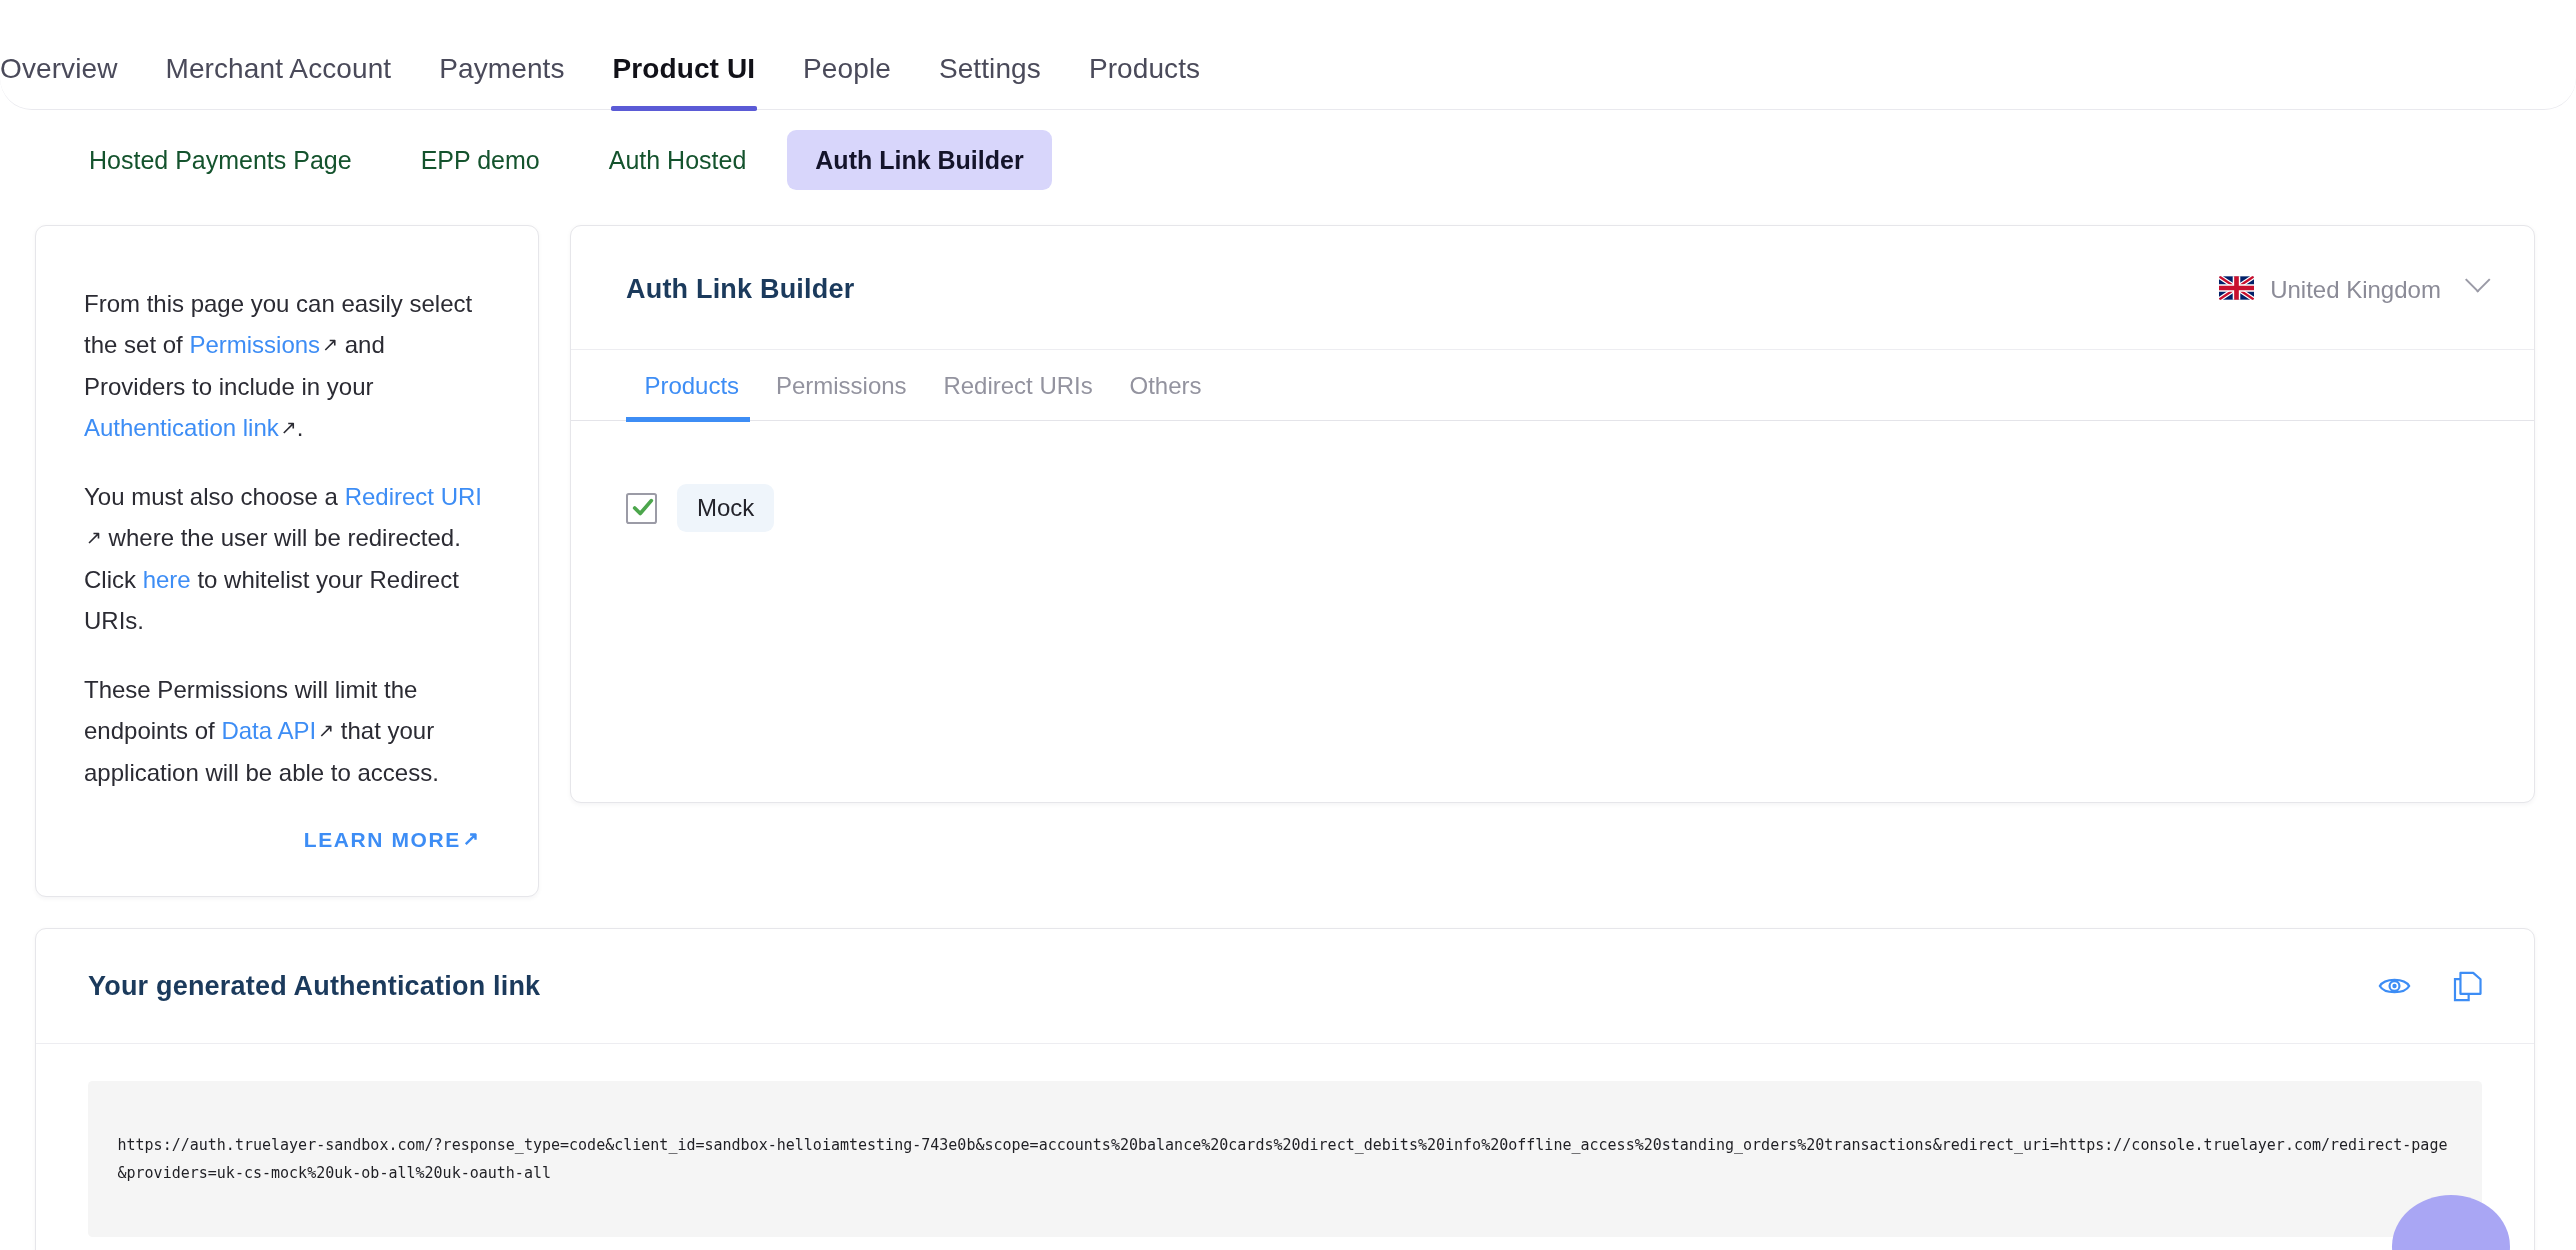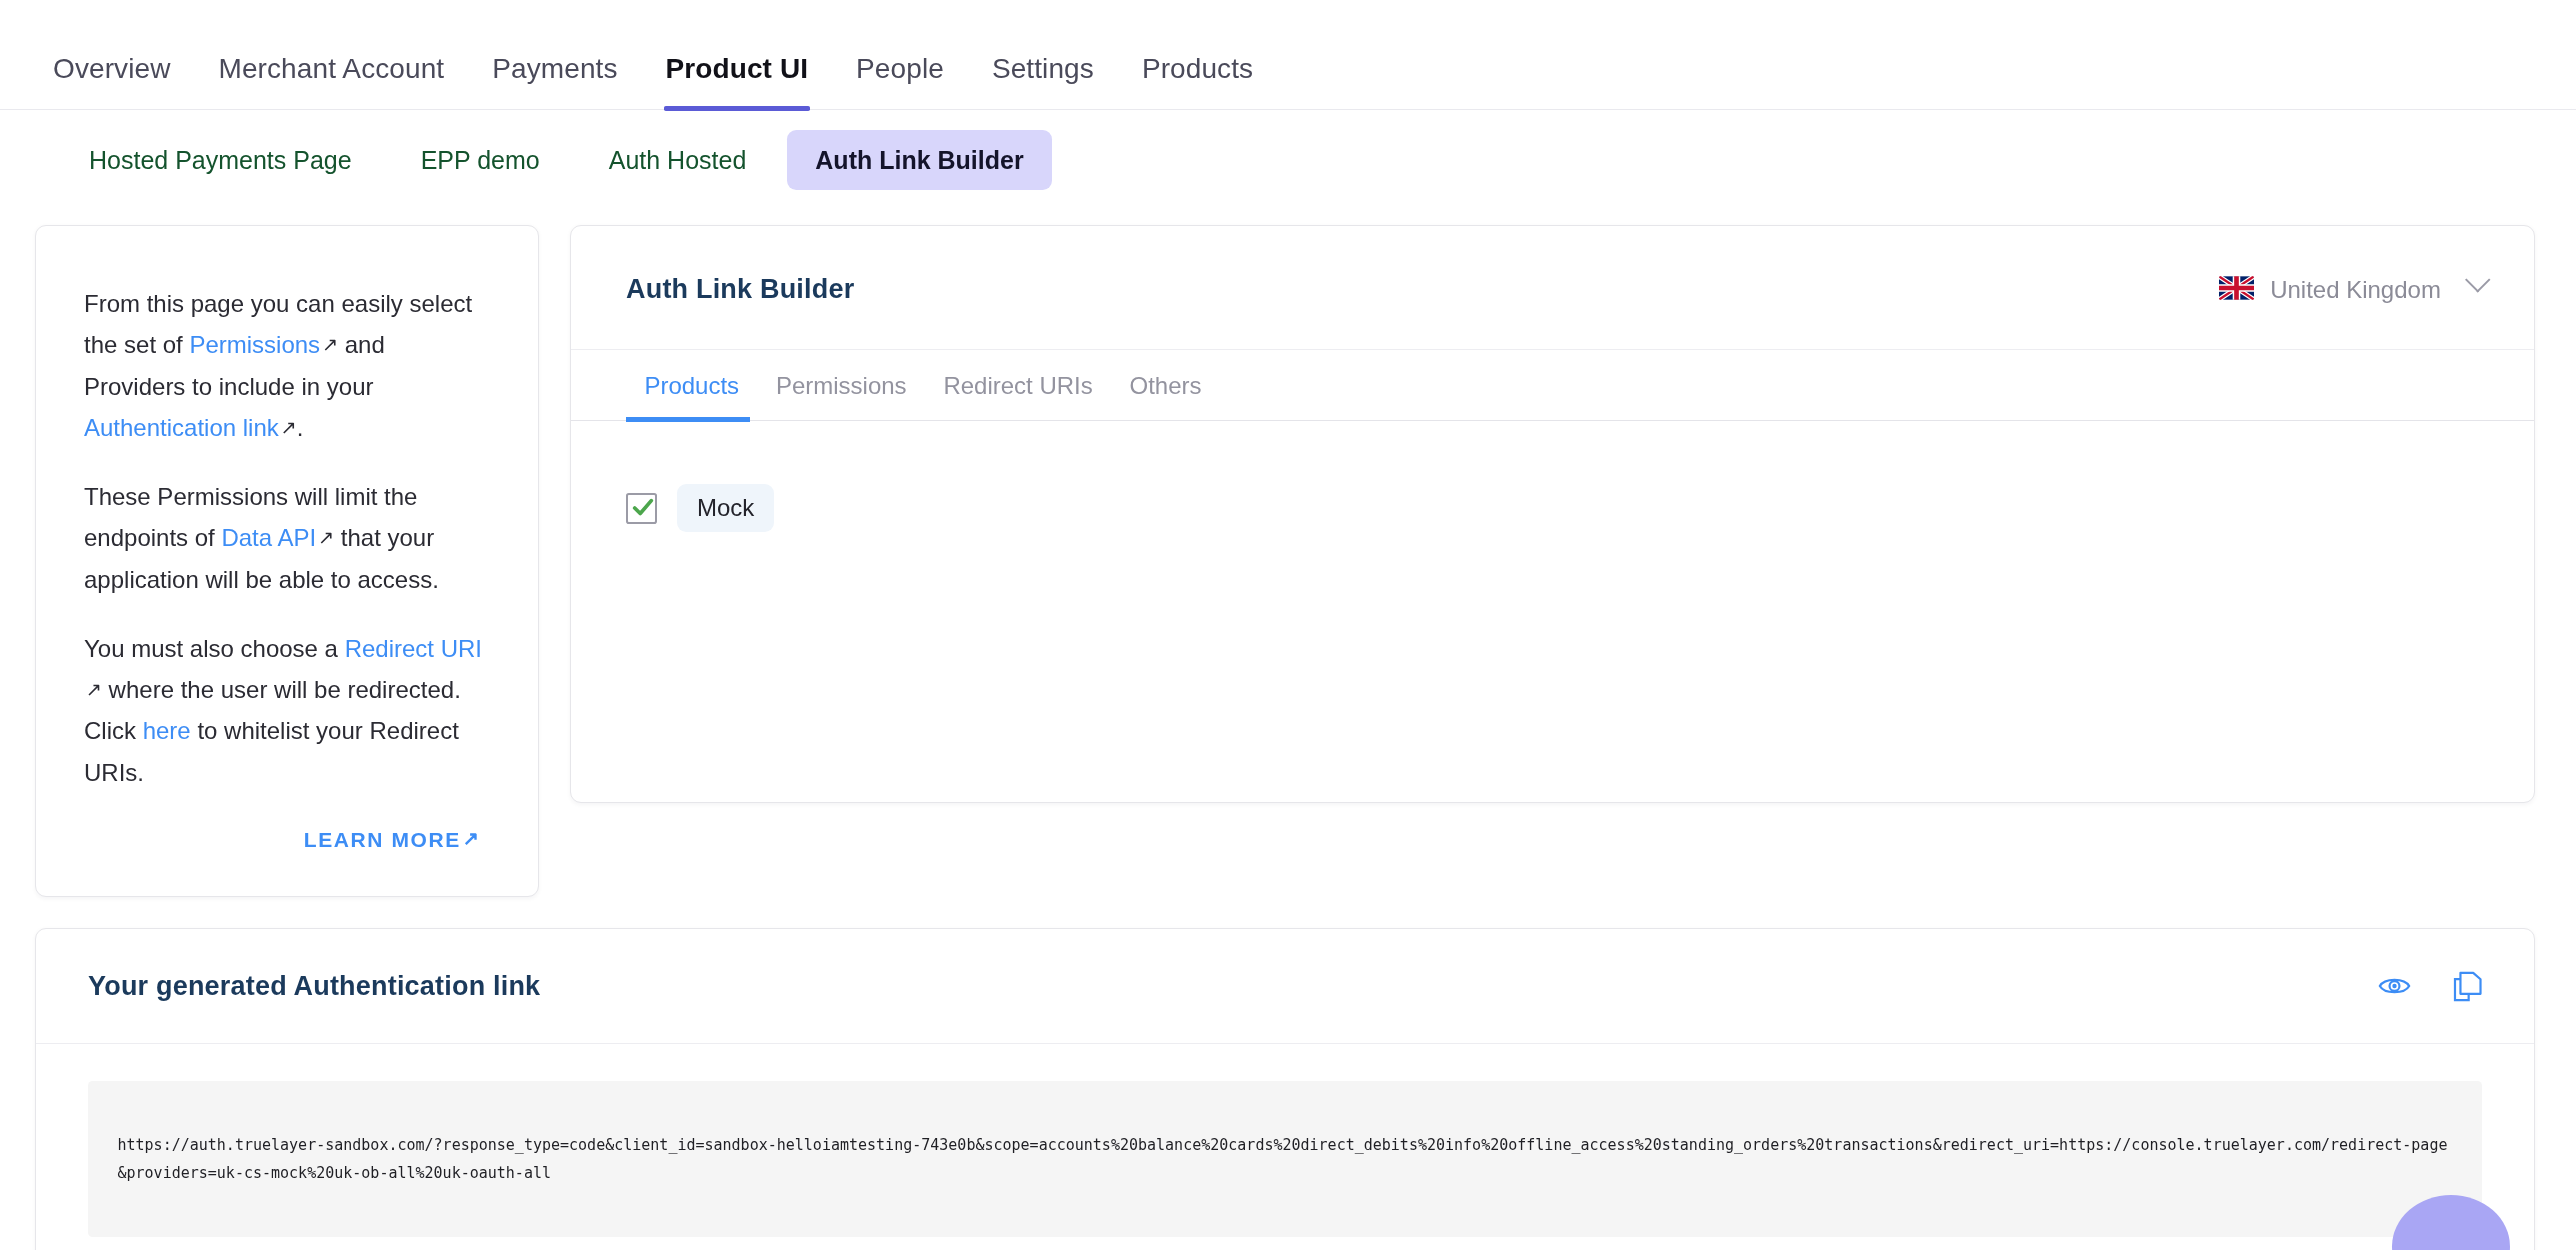--- a/index.html
+++ b/index.html
@@ -13,22 +13,22 @@
     overflow: hidden;
     position: relative;
   }
 
   
   .topnav {
     height: 110px;
     border-bottom: 1.8px solid #e9e9ee;
     display: flex;
     align-items: flex-end;
-    padding-left: 53px;
-    position: relative;
+    position: relative;
+    border-radius: 32px;
   }
   .topnav-item {
     font-size: 28px;
     color: #4a4a5a;
     padding: 0 24px 24px 24px;
     cursor: pointer;
     position: relative;
     white-space: nowrap;
     letter-spacing: 0.1px;
   }
@@ -293,24 +293,24 @@
   <div class="subtab active">Auth Link Builder</div>
 </div>
 
 <div class="content">
 
   <div class="card info-card">
     <p>
       <span>From this page you can easily select the set of </span><a class="link">Permissions</a><span class="arrow-ext">↗</span><span> and Providers to include in your </span><a class="link">Authentication link</a><span class="arrow-ext">↗</span><span>.</span>
     </p>
     <p>
-      <span>These Permissions will limit the endpoints of </span><a class="link">Data API</a><span class="arrow-ext">↗</span><span> that your application will be able to access.</span>
+      <span>You must also choose a </span><a class="link">Redirect URI</a><span class="arrow-ext">↗</span><span> where the user will be redirected. Click </span><a class="link">here</a><span> to whitelist your Redirect URIs.</span>
     </p>
     <p>
-      <span>You must also choose a </span><a class="link">Redirect URI</a><span class="arrow-ext">↗</span><span> where the user will be redirected. Click </span><a class="link">here</a><span> to whitelist your Redirect URIs.</span>
+      <span>These Permissions will limit the endpoints of </span><a class="link">Data API</a><span class="arrow-ext">↗</span><span> that your application will be able to access.</span>
     </p>
     <div class="learn-more-row">
       <a class="learn-more"><span>LEARN MORE</span><span class="arrow-ext">↗</span></a>
     </div>
   </div>
 
   <div class="card builder-card">
     <div class="builder-head">
       <div class="builder-title">Auth Link Builder</div>
       <div class="country-select">

